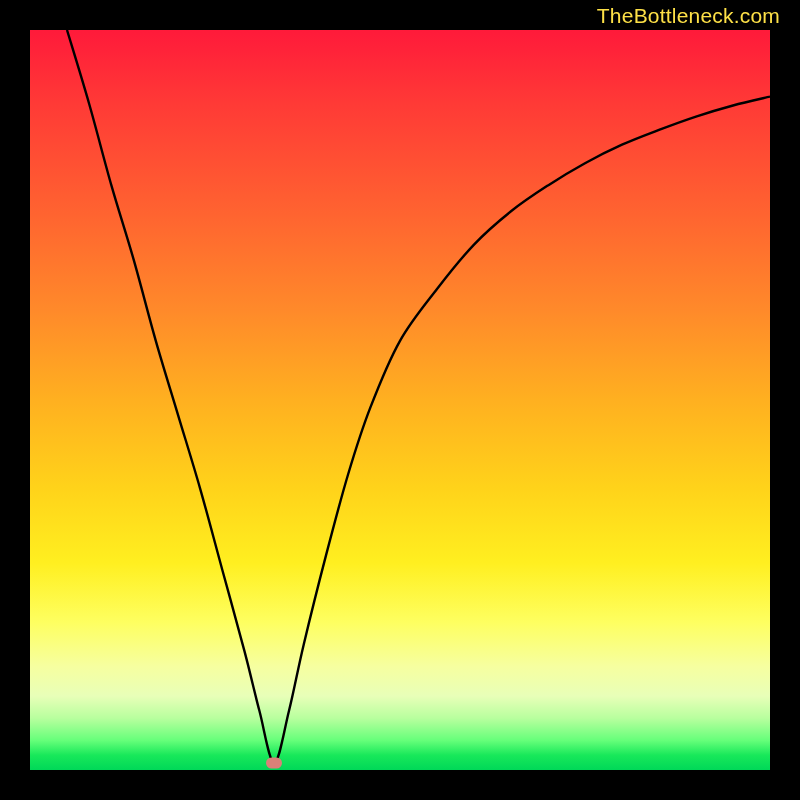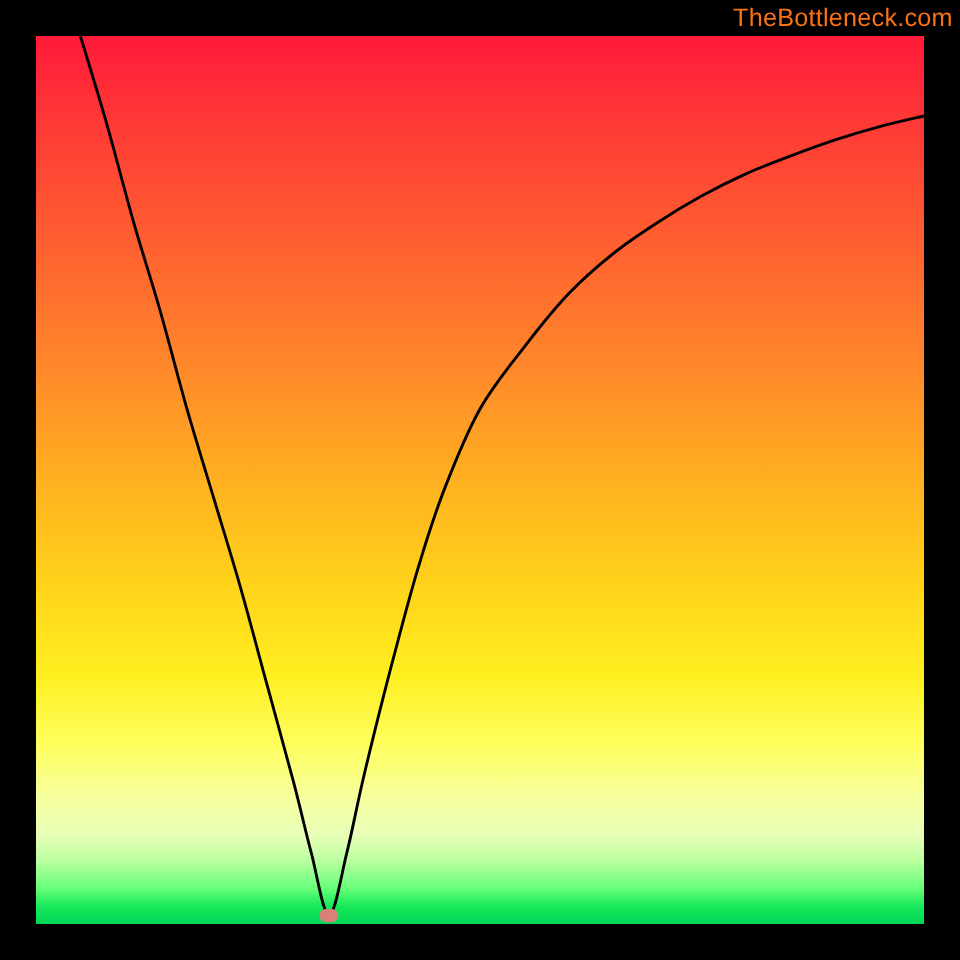--- a/index.html
+++ b/index.html
@@ -37,22 +37,22 @@
       #e8ffb8 90%,
       #b8ff9e 93%,
       #66ff7a 96%,
       #18e85a 98%,
       #00d858 100%
     );
   }
   .watermark {
     position: absolute;
     top: 4px;
-    right: 6px;
-    color: #f97316;
+    right: 20px;
+    color: #fde047;
     font-size: 21px;
     letter-spacing: 0.2px;
     font-weight: 400;
   }
   svg.curve {
     position: absolute;
     left: 0;
     top: 0;
     width: 740px;
     height: 740px;

